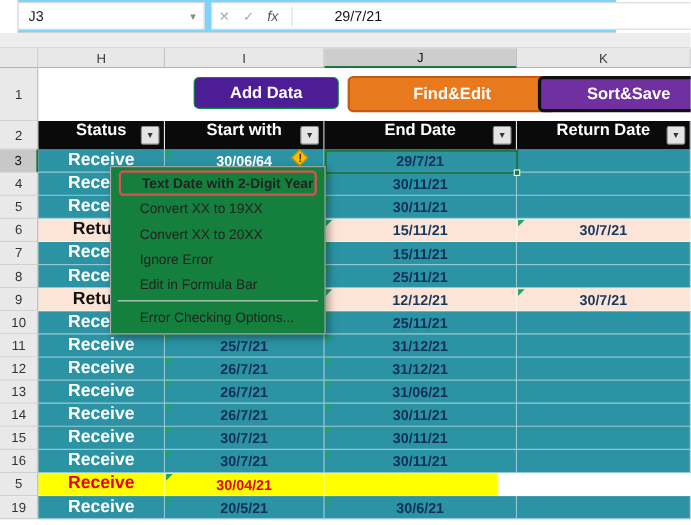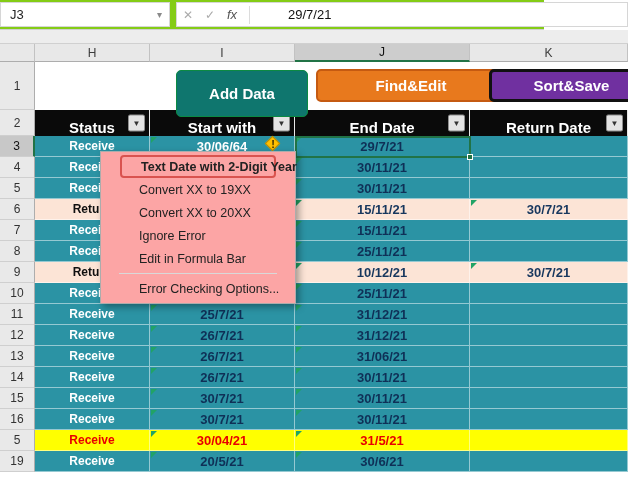--- a/index.html
+++ b/index.html
@@ -1,21 +1,21 @@
 <!DOCTYPE html>
 <html><head>
 <meta charset="utf-8">
 <style>
   *{box-sizing:border-box;margin:0;padding:0}
   html,body{width:628px;height:477px;overflow:hidden;background:#fff;
     font-family:"Liberation Sans",sans-serif}
   .app{position:relative;width:628px;height:477px;background:#fff;overflow:hidden}
 
   
-  .topbar{position:absolute;left:0;top:0;width:544px;height:30px;background:#84cc16;
+  .topbar{position:absolute;left:16px;top:0;width:544px;height:30px;background:#7dd3fc;
     border-bottom:1px solid #D0D0D0}
   .namebox{position:absolute;left:0;top:2px;width:170px;height:25px;background:#fff;
     border:1px solid #D6D6D6;display:flex;align-items:center;padding-left:9px;
     font-size:13px;color:#222}
   .nb-arrow{position:absolute;right:7px;top:6px;color:#8a8a8a;font-size:10px}
   .fstrip{position:absolute;left:176px;top:2px;width:452px;height:25px;background:#fff;
     border:1px solid #D6D6D6;display:flex;align-items:center}
   .fbtn{width:22px;text-align:center;color:#ABABAB;font-size:12px}
   .fbtn.fx{color:#555;font-style:italic;font-family:Liberation Sans, sans-serif;font-size:13px}
   .fdiv{width:1px;height:18px;background:#DCDCDC;margin:0 6px}
@@ -34,63 +34,63 @@
 
   .row{display:flex;height:21px}
   .row1{height:48px}.row2{height:26px}
   .rn{width:35px;background:#E9E9E9;border-right:1px solid #ADADAD;border-bottom:1px solid #CFCFCF;
     display:flex;align-items:center;justify-content:center;font-size:12px;color:#333}
   .rn.sel{background:#C8C8C8;border-right:2px solid #217346;color:#111}
   .white{background:#fff}
 
   
   .th{background:#0A0A0A;border-right:1px solid #E8E8E8;position:relative;
-    display:flex;align-items:flex-end;justify-content:center}
+    display:flex;align-items:flex-start;justify-content:center}
   .th-label{color:#fff;font-weight:700;font-size:15px}
   .filter{position:absolute;right:4px;top:50%;transform:translateY(-50%);
     width:17px;height:17px;background:#E4E4E4;border:1px solid #8f8f8f;border-radius:2px;
     display:flex;align-items:center;justify-content:center;font-size:8px;color:#333}
 
   
   .td{position:relative;display:flex;align-items:center;justify-content:center;
     font-weight:700;border-right:1px solid rgba(255,255,255,.5);
     border-bottom:1px solid rgba(255,255,255,.5)}
   .row-teal .td{background:#2B93A4}
   .row-peach .td{background:#FCE4D6}
   .row-yellow .td{background:#FFFF00}
-  .status{font-size:12px;color:#fff}
+  .status{font-size:16px;color:#fff}
   .date{font-size:13px;color:#0F3057}
   .row-peach .status{color:#101010}
   .row-peach .date{color:#17375E}
   .row-yellow .status,.row-yellow .date{color:#E80000}
   .row-teal .date.white-date{color:#fff}
   .tri::before{content:"";position:absolute;left:1px;top:1px;
     border-top:6px solid #21A366;border-right:6px solid transparent}
 
   
   .btn{position:absolute;display:flex;align-items:center;justify-content:center;
     color:#fff;font-weight:700;font-size:15px;border-radius:5px;cursor:pointer}
-  .btn.add{left:176px;top:70px;width:132px;height:47px;background:#0f766e;border:1px solid #0C8A43}
+  .btn.add{left:176px;top:70px;width:132px;height:29px;background:#4c1d95;border:1px solid #0C8A43}
   .btn.find{left:316px;top:69px;width:190px;height:33px;background:#E8791D;border:2px solid #C55A11}
   .btn.sort{left:489px;top:69px;width:165px;height:33px;background:#7030A0;border:3px solid #111}
 
   
   .sel-cell{position:absolute;left:295px;top:136px;width:176px;height:22px;
     border:2px solid #217346;pointer-events:none;z-index:3}
   .sel-cell .handle{position:absolute;right:-4px;bottom:-4px;width:6px;height:6px;
     background:#217346;border:1px solid #fff}
   .warn{position:absolute;left:265px;top:136px;width:16px;height:16px;z-index:4;
     display:flex;align-items:center;justify-content:center}
   .warn .diamond{position:absolute;left:2px;top:2px;width:11px;height:11px;
     background:#FFC000;border:1px solid #B88A00;transform:rotate(45deg)}
   .warn .excl{position:relative;z-index:1;font-size:11px;font-weight:700;color:#3B2F00}
 
   
-  .menu{position:absolute;left:100px;top:151px;width:196px;background:#fca5a5;
-    border:1px solid #ACACAC;box-shadow:3px 3px 7px rgba(0,0,0,.35);padding:3px 16px;z-index:10}
+  .menu{position:absolute;left:100px;top:151px;width:196px;background:#15803d;
+    border:1px solid #ACACAC;box-shadow:3px 3px 7px rgba(0,0,0,.35);padding:3px 4px;z-index:10}
   .mi{height:23px;display:flex;align-items:center;padding-left:22px;font-size:12.5px;
     color:#222;white-space:nowrap;cursor:pointer}
   .mi.first{font-weight:700;border:2px solid #D9534F;border-radius:4px;margin:0 3px;padding-left:19px}
   .msep{height:1px;background:#D9D9D9;margin:3px 2px}
 </style>
 </head>
 <body>
 
 <div class="app">
 
@@ -193,21 +193,21 @@
       <div class="td c-h status">Receive</div>
       <div class="td c-i date"></div>
       <div class="td c-j date tri">25/11/21</div>
       <div class="td c-k date"></div>
     </div>
 
     <div class="row row-peach">
       <div class="rn">9</div>
       <div class="td c-h status">Return</div>
       <div class="td c-i date"></div>
-      <div class="td c-j date tri">10/12/21</div>
+      <div class="td c-j date tri">12/12/21</div>
       <div class="td c-k date tri">30/7/21</div>
     </div>
 
     <div class="row row-teal">
       <div class="rn">10</div>
       <div class="td c-h status">Receive</div>
       <div class="td c-i date"></div>
       <div class="td c-j date tri">25/11/21</div>
       <div class="td c-k date"></div>
     </div>
@@ -257,21 +257,20 @@
       <div class="td c-h status">Receive</div>
       <div class="td c-i date tri">30/7/21</div>
       <div class="td c-j date tri">30/11/21</div>
       <div class="td c-k date"></div>
     </div>
 
     <div class="row row-yellow">
       <div class="rn">5</div>
       <div class="td c-h status">Receive</div>
       <div class="td c-i date tri">30/04/21</div>
-      <div class="td c-j date tri">31/5/21</div>
       <div class="td c-k date"></div>
     </div>
 
     <div class="row row-teal">
       <div class="rn">19</div>
       <div class="td c-h status">Receive</div>
       <div class="td c-i date tri">20/5/21</div>
       <div class="td c-j date tri">30/6/21</div>
       <div class="td c-k date"></div>
     </div>

